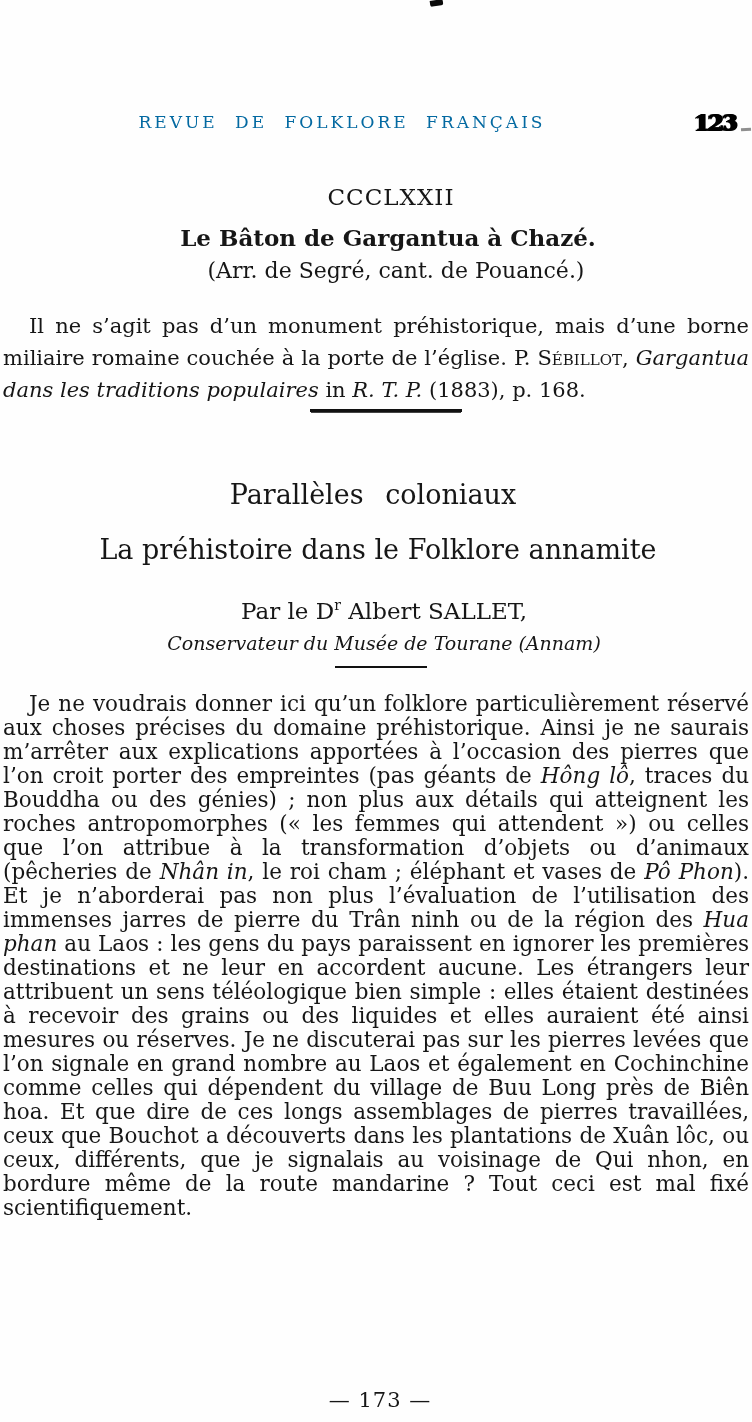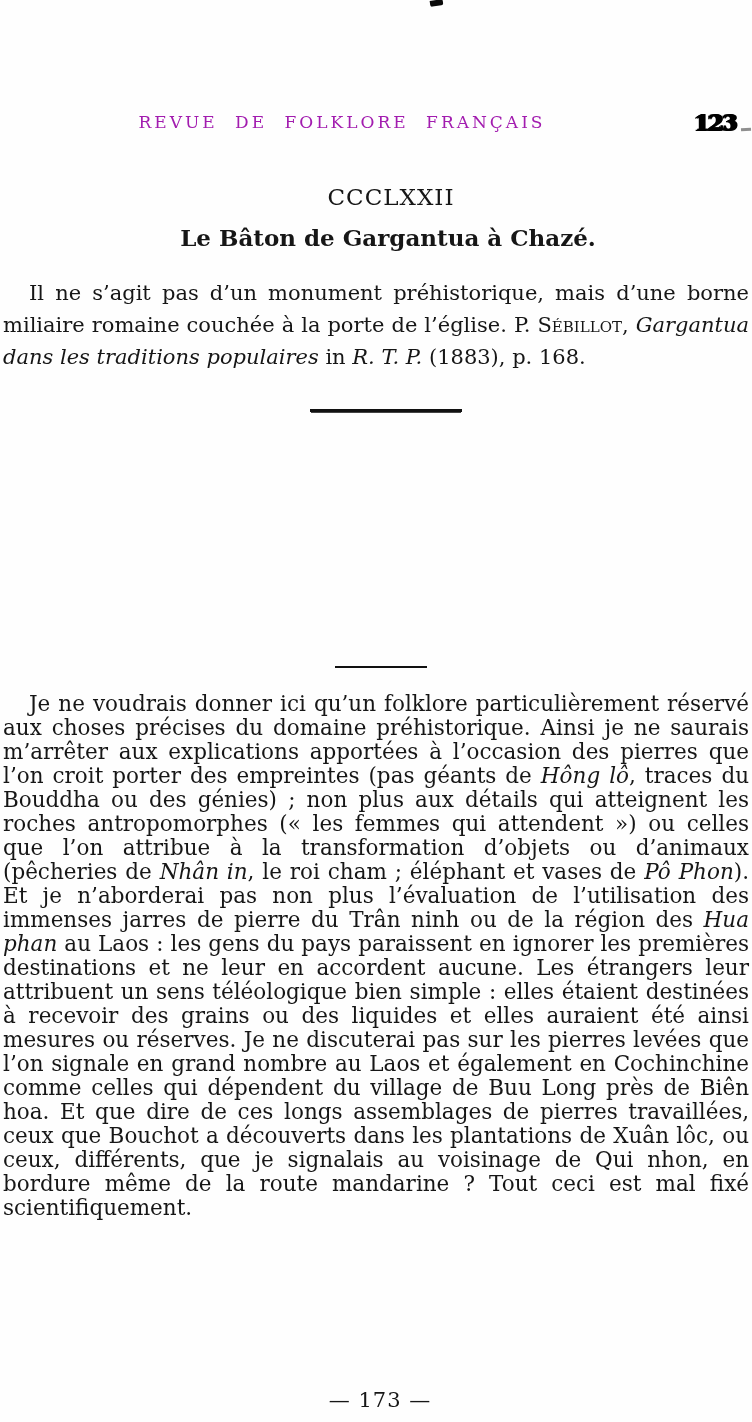--- a/index.html
+++ b/index.html
@@ -31,21 +31,21 @@
     top: 112px; left: 0; right: 0;
     height: 26px;
   }
   .running-head .journal {
     display: block;
     padding-right: 68px;
     text-align: center;
     font-size: 17px;
     letter-spacing: 3px;
     word-spacing: 9px;
-    color: #a21caf;
+    color: #0369a1;
   }
   .pageno {
     position: absolute;
     top: -4px; right: 16px;
     font-size: 23px;
     font-weight: bold;
     letter-spacing: -2px;
     color: #000000;
     text-shadow: -1.5px 0.5px 0 #000, 1px -0.5px 0 #000, 0.5px 1px 0 #111;
   }
@@ -183,25 +183,32 @@
 
   <header class="running-head">
     <span class="journal">REVUE DE FOLKLORE FRANÇAIS</span>
     <span class="pageno">123</span>
     <span class="ink-dash"></span>
   </header>
 
   <section class="gargantua">
     <h2 class="art-number">CCCLXXII</h2>
     <h3 class="art-title">Le Bâton de Gargantua à Chazé.</h3>
+    <div class="art-subtitle">(Arr. de Segré, cant. de Pouancé.)</div>
     <p class="body"><span>Il ne s’agit pas d’un monument préhistorique, mais d’une borne miliaire romaine couchée à la porte de l’église. P. </span><span class="sc">Sébillot</span><span>, </span><em>Gargantua dans les traditions populaires</em><span> in </span><em>R. T. P.</em><span> (1883), p. 168.</span></p>
   </section>
 
   <div class="rule rule-1"></div>
 
+  <section class="annamite-head">
+    <h2 class="series-title">Parallèles coloniaux</h2>
+    <h1 class="main-title">La préhistoire dans le Folklore annamite</h1>
+    <div class="byline"><span>Par le D</span><sup>r</sup><span> Albert SALLET,</span></div>
+    <div class="affiliation">Conservateur du Musée de Tourane (Annam)</div>
+  </section>
 
   <div class="rule rule-2"></div>
 
   <p class="main-body"><span>Je ne voudrais donner ici qu’un folklore particulièrement réservé aux choses précises du domaine préhistorique. Ainsi je ne saurais m’arrêter aux explications apportées à l’occasion des pierres que l’on croit porter des empreintes (pas géants de </span><em>Hông lô</em><span>, traces du Bouddha ou des génies) ; non plus aux détails qui atteignent les roches antropomorphes (« les femmes qui attendent ») ou celles que l’on attribue à la transformation d’objets ou d’animaux (pêcheries de </span><em>Nhân in</em><span>, le roi cham ; éléphant et vases de </span><em>Pô Phon</em><span>). Et je n’aborderai pas non plus l’évaluation de l’utilisation des immenses jarres de pierre du Trân ninh ou de la région des </span><em>Hua phan</em><span> au Laos : les gens du pays paraissent en ignorer les premières destinations et ne leur en accordent aucune. Les étrangers leur attribuent un sens téléologique bien simple : elles étaient destinées à recevoir des grains ou des liquides et elles auraient été ainsi mesures ou réserves. Je ne discuterai pas sur les pierres levées que l’on signale en grand nombre au Laos et également en Cochinchine comme celles qui dépendent du village de Buu Long près de Biên hoa. Et que dire de ces longs assemblages de pierres travaillées, ceux que Bouchot a découverts dans les plantations de Xuân lôc, ou ceux, différents, que je signalais au voisinage de Qui nhon, en bordure même de la route mandarine ? Tout ceci est mal fixé scientifiquement.</span></p>
 
   <footer class="page-footer">
     <span>— 173 —</span>
   </footer>
 
 </div>

